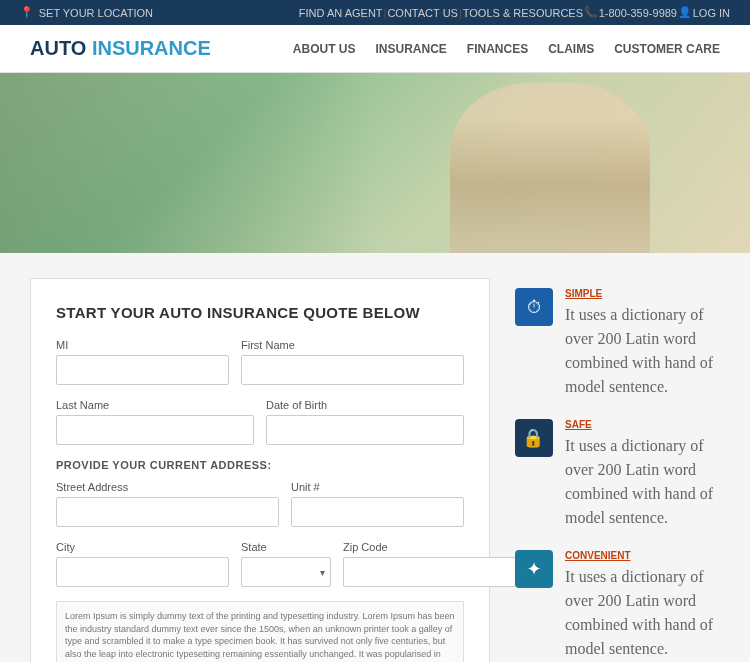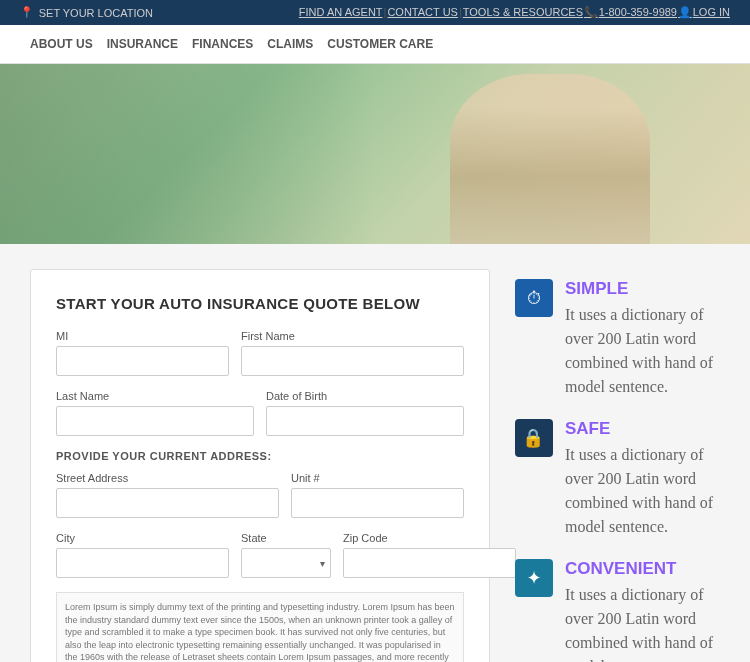--- a/index.html
+++ b/index.html
@@ -9,37 +9,37 @@
     .top-bar {
       background: #1a3a5c;
       color: #ccc;
       font-size: 11px;
       padding: 6px 20px;
       display: flex;
       align-items: center;
       justify-content: space-between;
     }
     .top-bar-left { display: flex; align-items: center; gap: 5px; }
-    .top-bar-right { display: flex; gap: 1px; text-decoration: underline; }
+    .top-bar-right { display: flex; align-items: center; gap: 1px; }
     .top-bar a { color: #ccc; text-decoration: none; }
     .top-bar-divider { color: #555; }
 
     
     .header {
       background: #fff;
       padding: 12px 30px;
       display: flex;
       align-items: center;
       justify-content: space-between;
       border-bottom: 1px solid #e0e0e0;
     }
     .logo { font-size: 20px; font-weight: bold; }
     .logo span.auto { color: #1a3a5c; }
     .logo span.insurance { color: #3399cc; }
-    .nav { display: flex; gap: 14px; }
+    .nav { display: flex; gap: 20px; }
     .nav a { text-decoration: none; color: #555; font-size: 12px; font-weight: 600; text-transform: uppercase; }
 
     
     .hero {
       width: 100%;
       height: 180px;
       background: linear-gradient(135deg, #a8c8a0 0%, #7dba8a 30%, #c8d8b0 60%, #e8e0c0 100%);
       overflow: hidden;
       position: relative;
       display: flex;
@@ -156,25 +156,26 @@
       align-items: center;
       justify-content: center;
       flex-shrink: 0;
       color: #fff;
       font-size: 18px;
     }
     .icon-blue { background: #1a5fa8; }
     .icon-dark { background: #1a3a5c; }
     .icon-teal { background: #1a7a9c; }
     .feature-text h4 {
-      font-size: 17px;
+      font-size: 10px;
       font-weight: bold;
-      color: #8b5cf6;
+      color: #c2410c;
       text-transform: uppercase;
       margin-bottom: 4px;
+      text-decoration: underline;
     }
     .feature-text p {
       font-size: 16px;
       color: #666;
       line-height: 1.5;
       font-family: Liberation Serif, serif;
     }
 
     
     .select-wrapper {
@@ -211,20 +212,25 @@
     <span class="top-bar-divider">|</span>
     <a href="#">TOOLS &amp; RESOURCES</a>
     <span>📞</span>
     <a href="#">1-800-359-9989</a>
     <span>👤</span>
     <a href="#">LOG IN</a>
   </div>
 </div>
 
 <div class="header">
+  <div class="logo">
+    <span class="auto">AUTO</span>
+    <span> </span>
+    <span class="insurance">INSURANCE</span>
+  </div>
   <nav class="nav">
     <a href="#">ABOUT US</a>
     <a href="#">INSURANCE</a>
     <a href="#">FINANCES</a>
     <a href="#">CLAIMS</a>
     <a href="#">CUSTOMER CARE</a>
   </nav>
 </div>
 
 <div class="hero">

